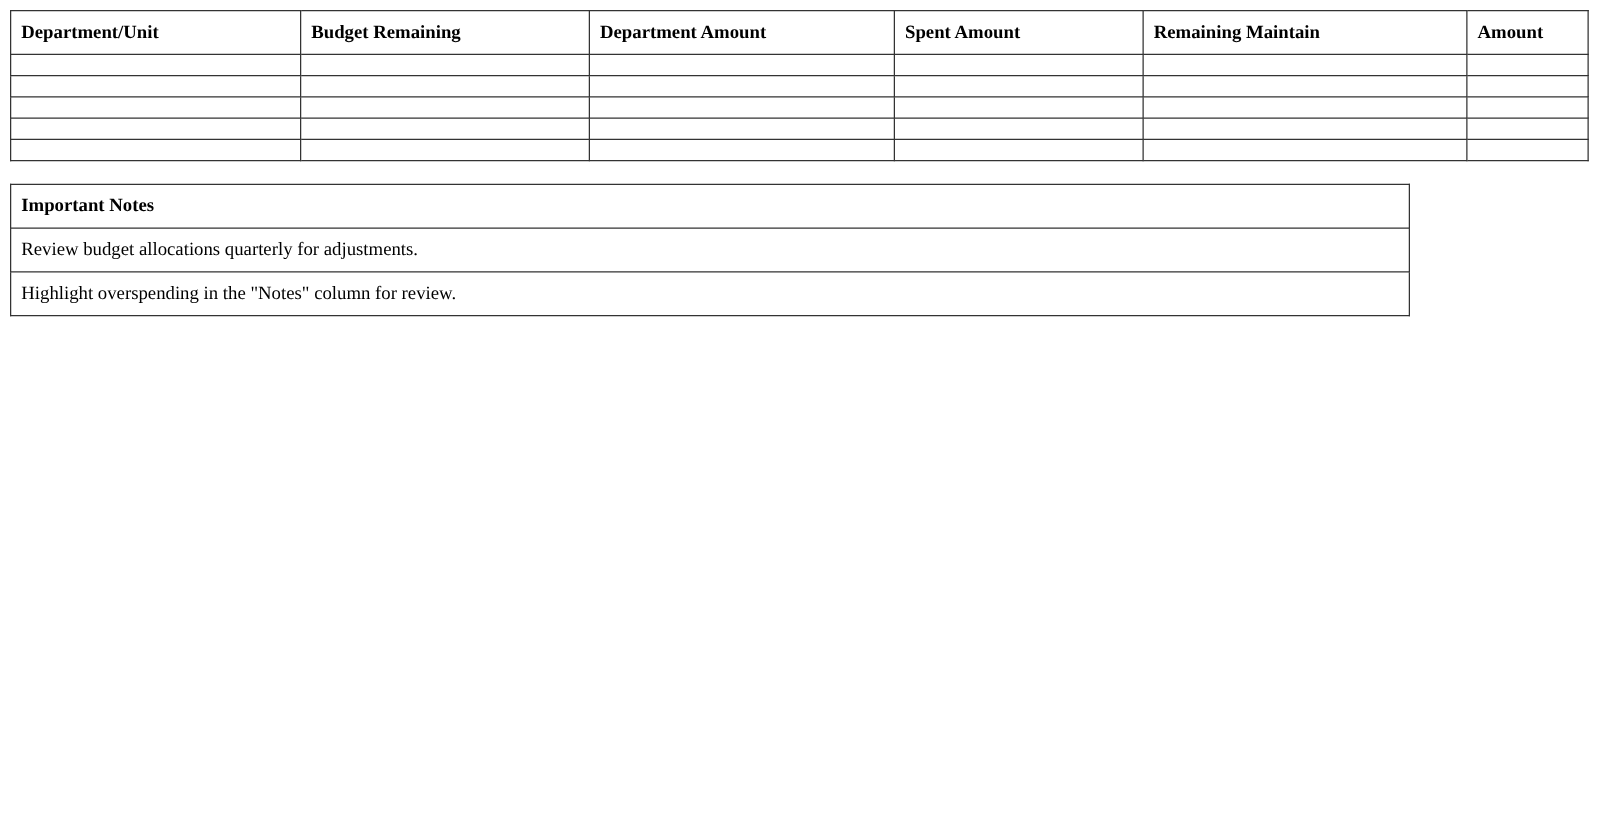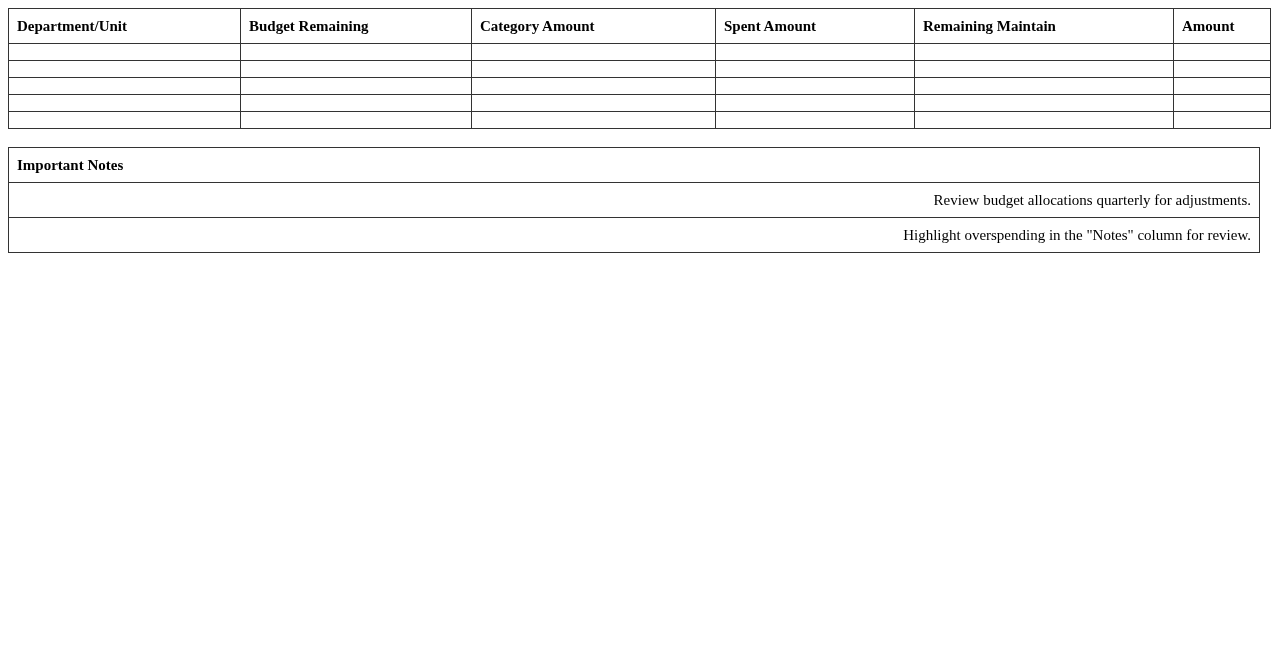--- a/index.html
+++ b/index.html
@@ -1,45 +1,45 @@
 <!DOCTYPE html>
 <html><head>
   <meta charset="utf-8">
   <style>
     html, body { margin: 0; padding: 0; background: #ffffff; }
     body {
       width: 1278px; height: 650px; position: relative; overflow: hidden;
       font-family: "Liberation Serif", serif; font-size: 15px; color: #000;
     }
-    table { border-collapse: collapse; position: absolute; left: 8px; width: 1252px; table-layout: fixed; }
+    table { border-collapse: collapse; position: absolute; left: 8px; width: 1120px; table-layout: fixed; }
     td, th { border: 1px solid #333; padding: 0 8px; text-align: left; vertical-align: middle; }
     #tracker { top: 8px; padding-left: 44px; }
     #tracker th { height: 34px; font-weight: bold; }
     #tracker td { height: 16px; }
     #notes { top: 147px; }
     #notes th { height: 34px; font-weight: bold; }
-    #notes td { height: 34px; text-align: right; }
+    #notes td { height: 34px; }
   </style>
 </head>
 <body>
 
 <table id="tracker">
   <colgroup>
     <col style="width:232px">
       <col style="width:231px">
       <col style="width:244px">
     <col style="width:199px">
       <col style="width:259px">
       <col style="width:97px">
   </colgroup>
   <thead>
     <tr>
       <th>Department/Unit</th>
       <th>Budget Remaining</th>
-      <th>Category Amount</th>
+      <th>Department Amount</th>
       <th>Spent Amount</th>
       <th>Remaining Maintain</th>
       <th>Amount</th>
     </tr>
   </thead>
   <tbody>
     <tr>
       <td></td>
       <td></td>
       <td></td>

